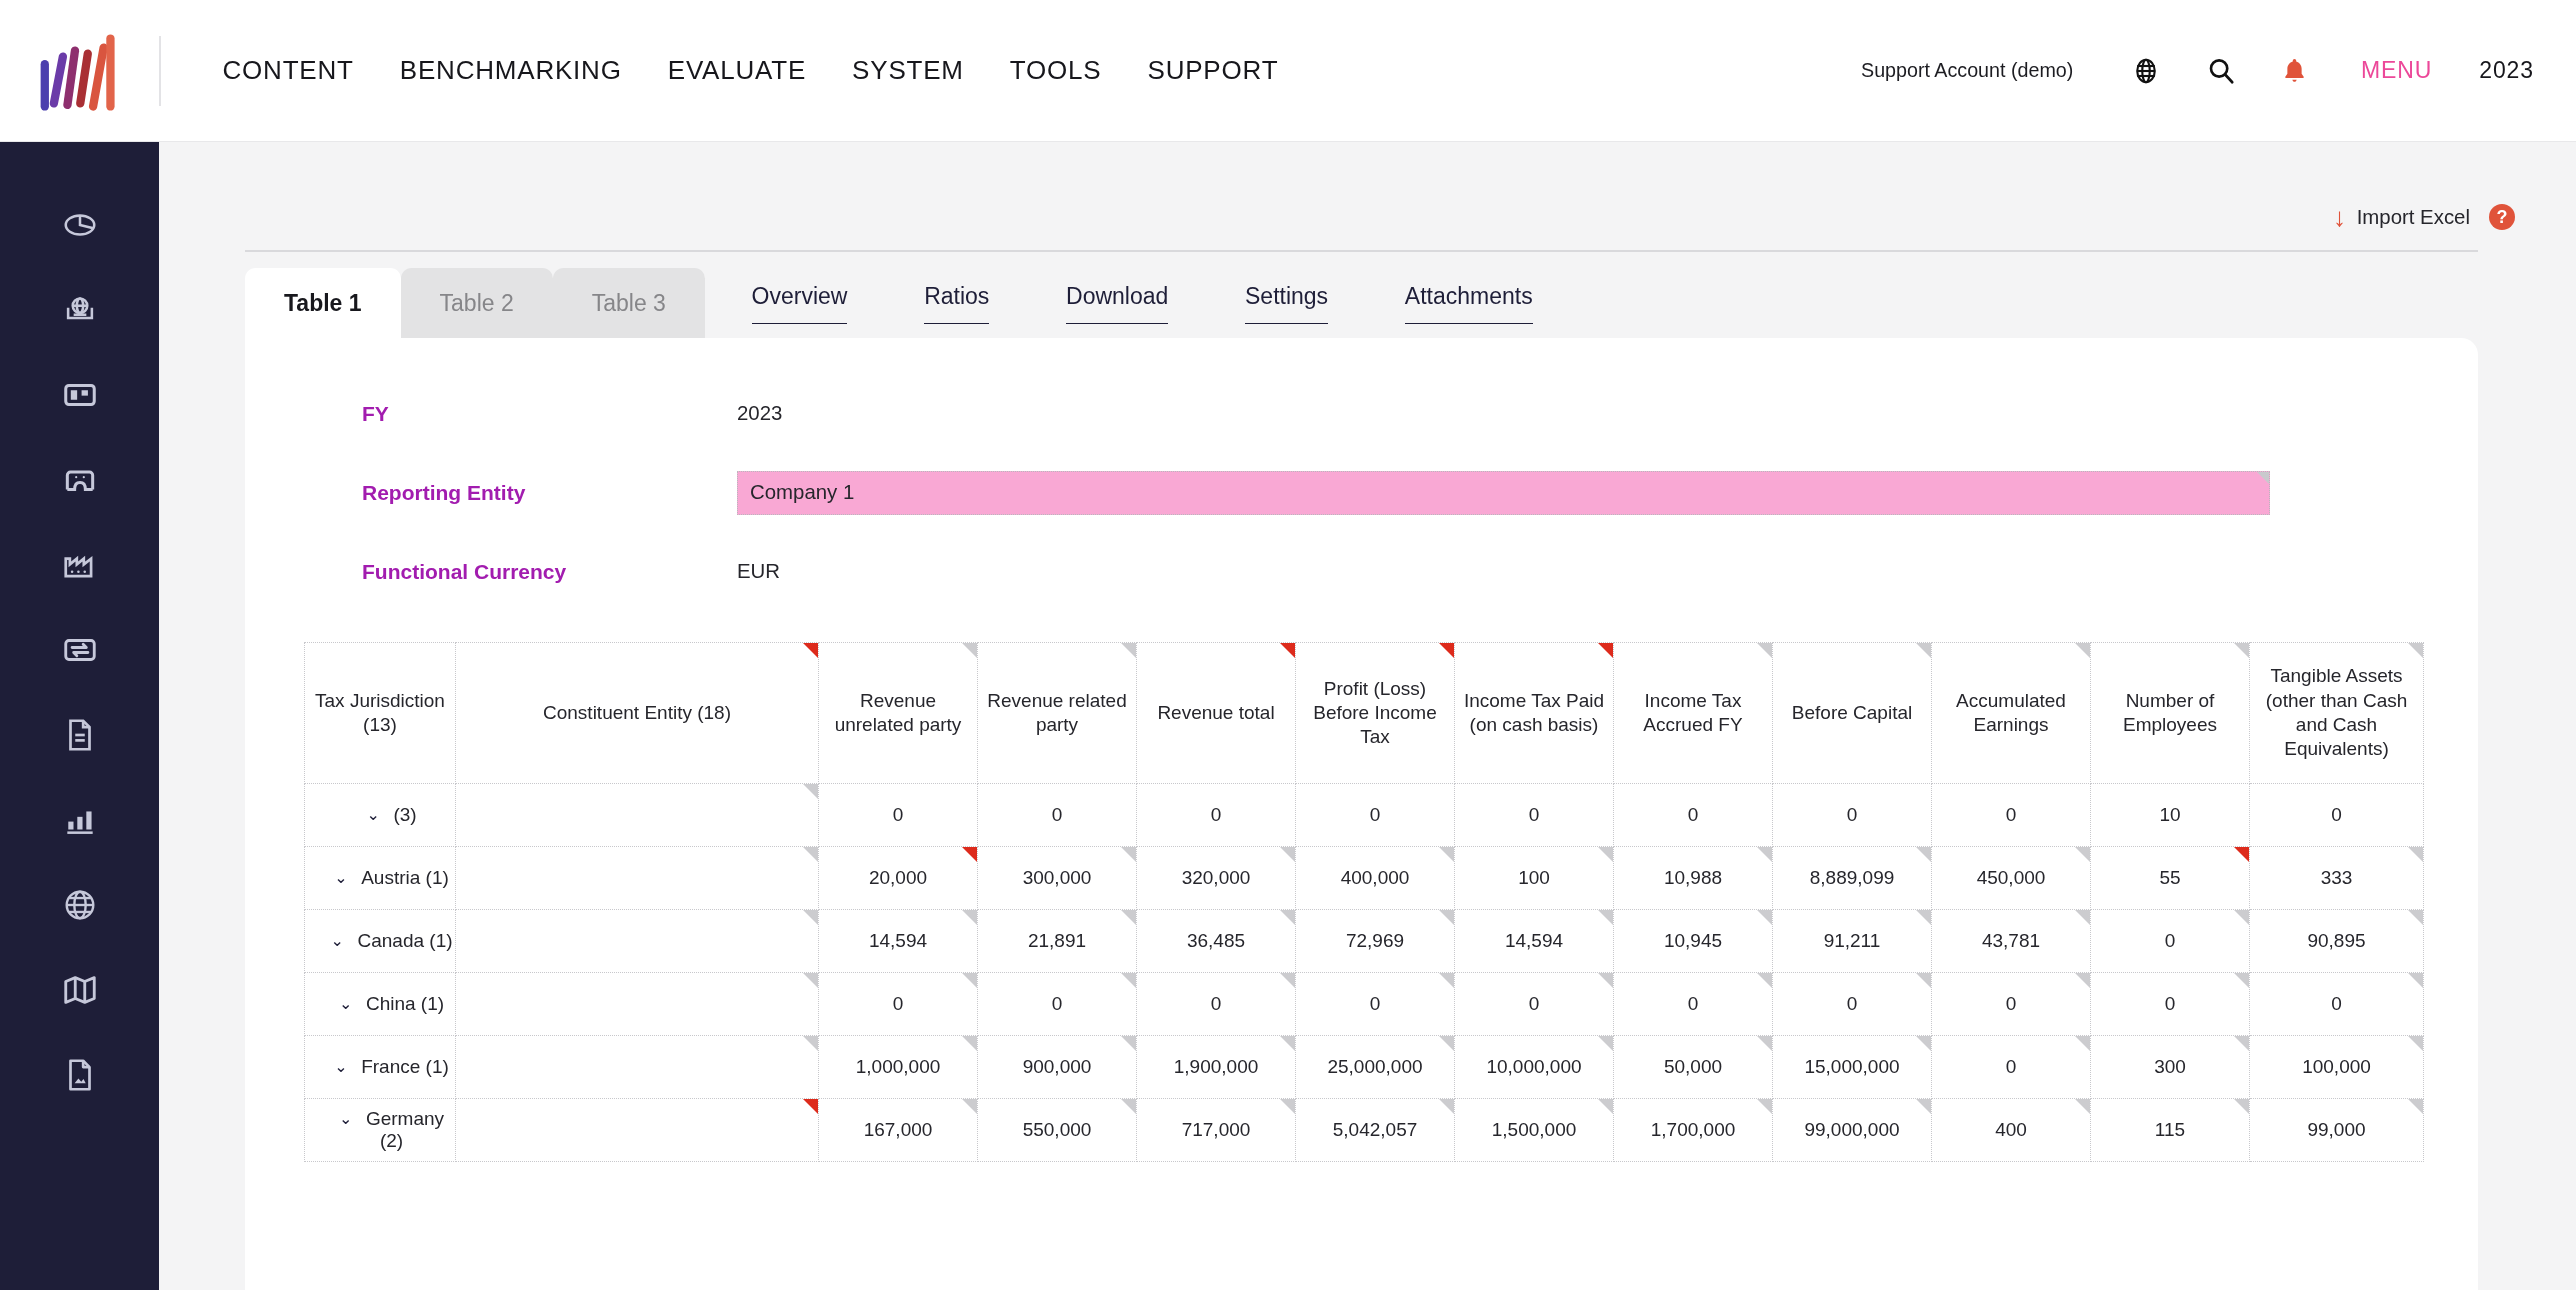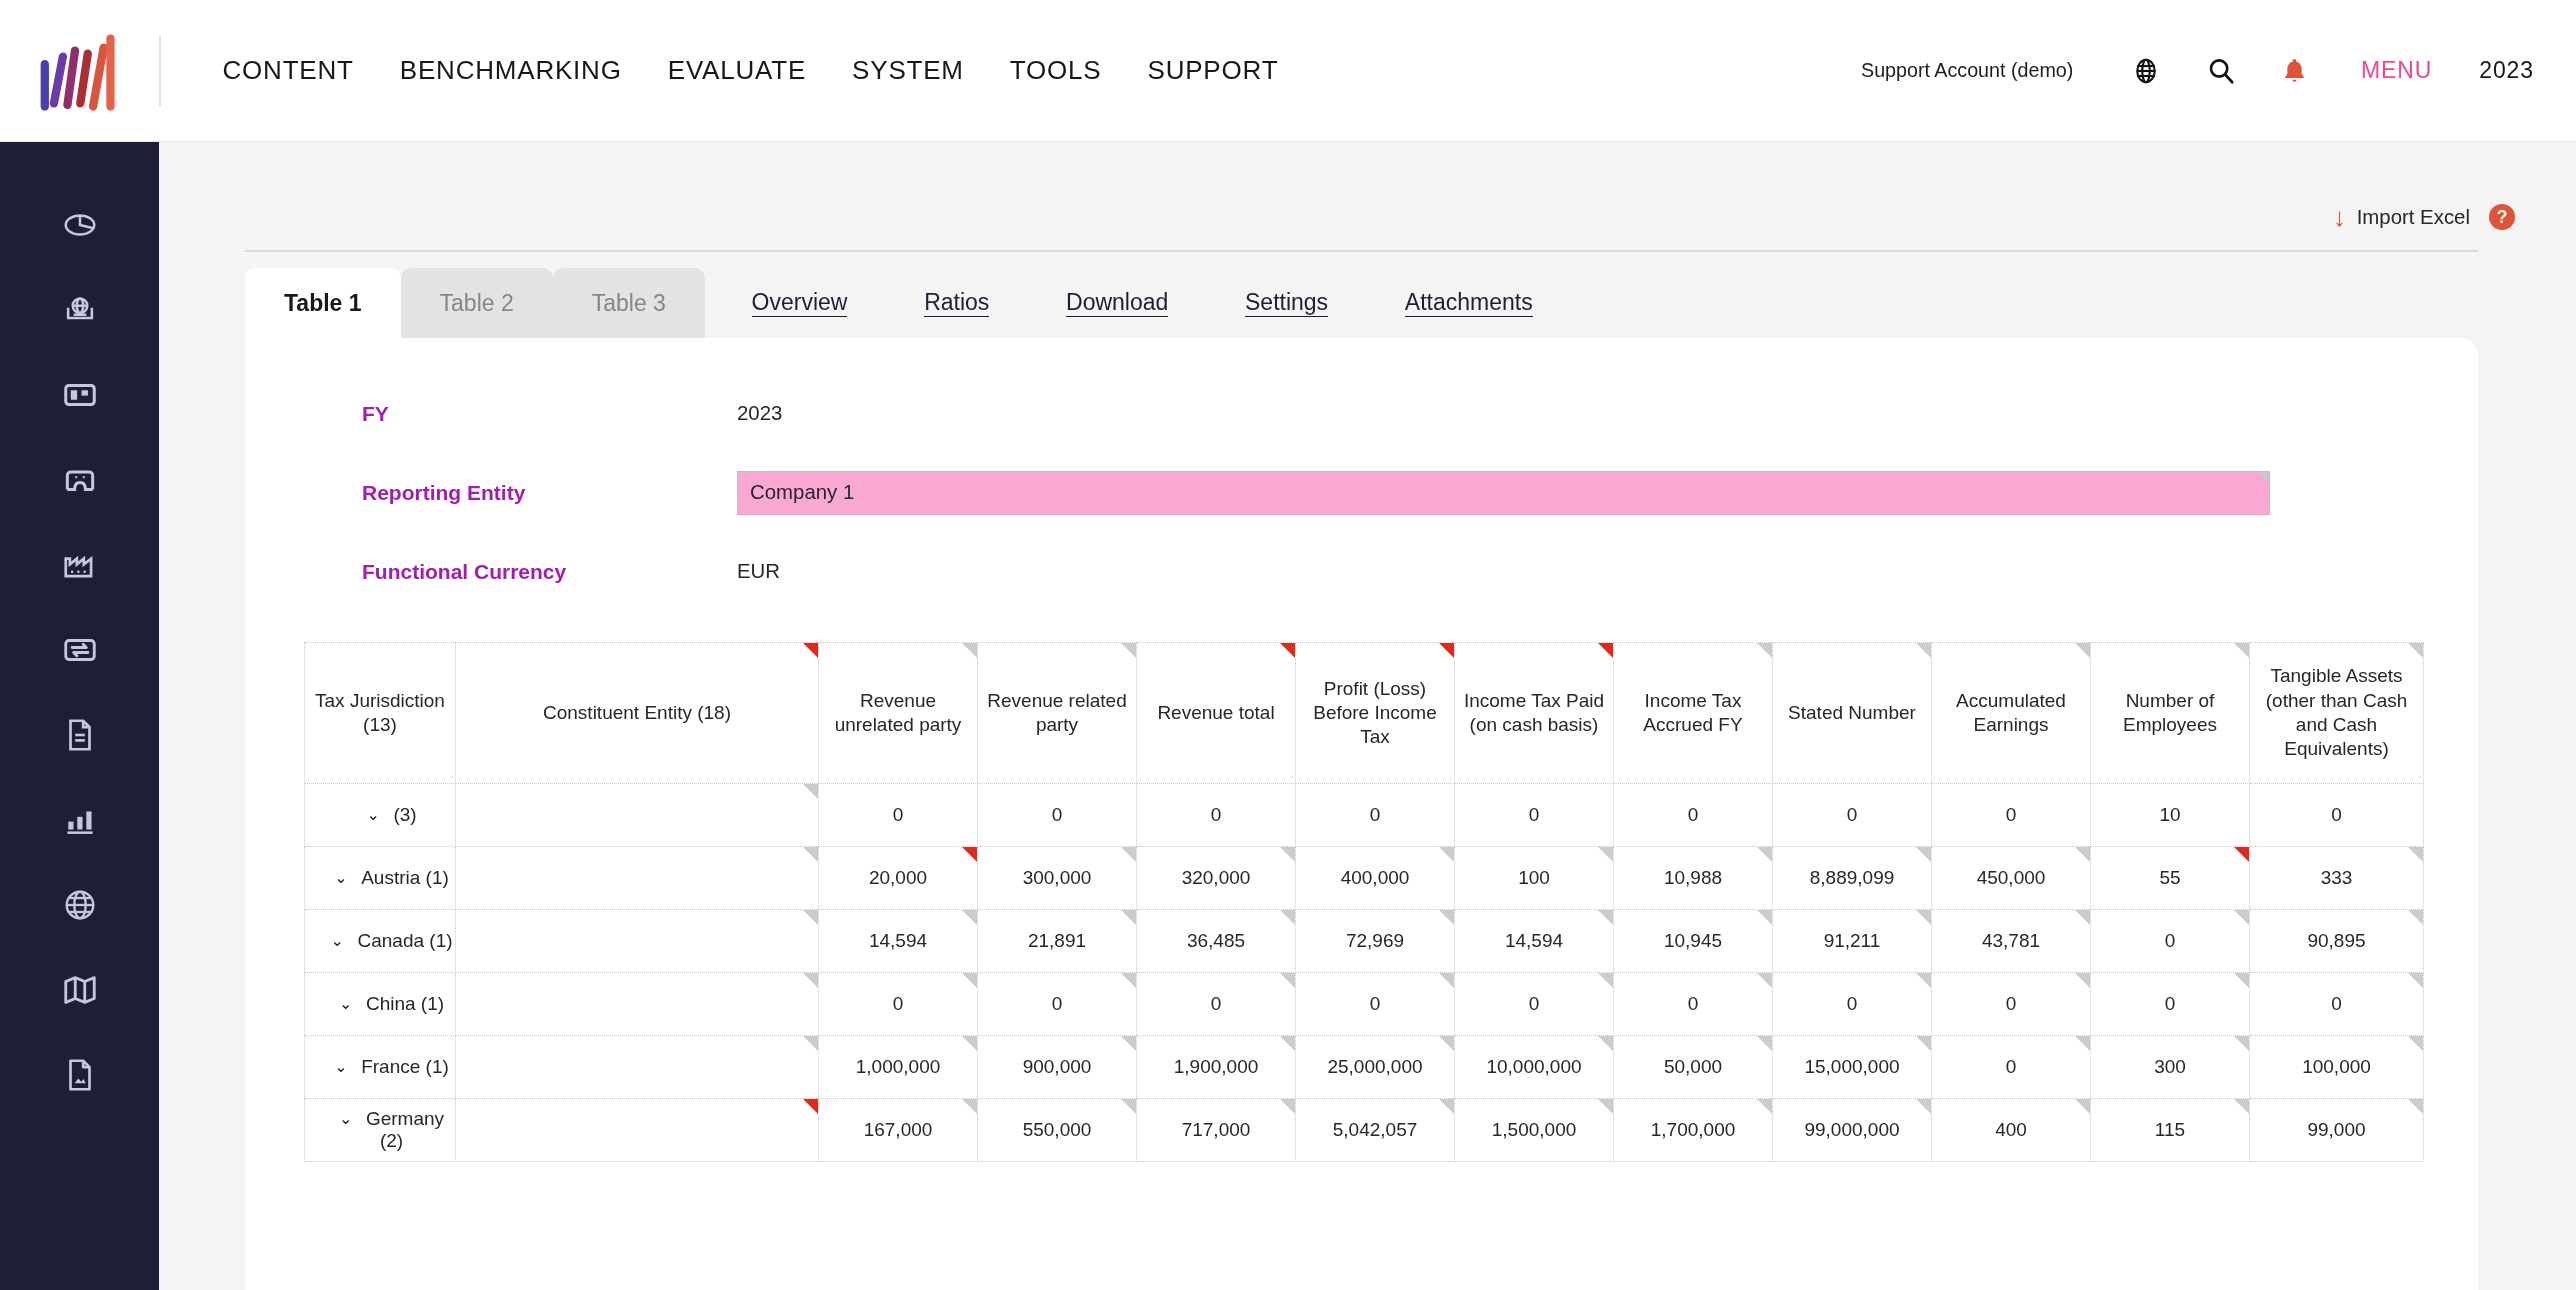--- a/index.html
+++ b/index.html
@@ -114,21 +114,21 @@
     cursor: pointer;
   }
   .tab.active { background: #ffffff; color: #18181d; font-weight: 600; }
   .tab.inactive { background: #e3e3e4; color: #868689; }
   .tablink {
     height: 70px; padding: 0 30px; margin-left: 16.7px;
     display: flex; align-items: center;
     font-size: 23px; color: #1e1e38; cursor: pointer;
   }
   .tablink span {
-    border-bottom: 1.5px solid #1e1e38; padding-bottom: 0;
+    border-bottom: 1.5px solid #1e1e38; padding-bottom: 13px;
   }
 
   
   #card {
     position: absolute; top: 196px; left: 86px;
     width: 2233px; height: 984px;
     background: #ffffff;
     border-radius: 0 16.7px 0 0;
   }
 
@@ -441,21 +441,21 @@
         <thead>
           <tr>
               <th class="jur">Tax Jurisdiction (13)</th>
               <th class="mark-red ent">Constituent Entity (18)</th>
               <th class="mark-gray">Revenue unrelated party</th>
               <th class="mark-gray">Revenue related party</th>
               <th class="mark-red">Revenue total</th>
               <th class="mark-red">Profit (Loss) Before Income Tax</th>
               <th class="mark-red">Income Tax Paid (on cash basis)</th>
               <th class="mark-gray">Income Tax Accrued FY</th>
-              <th class="mark-gray">Stated Number</th>
+              <th class="mark-gray">Before Capital</th>
               <th class="mark-gray">Accumulated Earnings</th>
               <th class="mark-gray">Number of Employees</th>
               <th class="mark-gray">Tangible Assets (other than Cash and Cash Equivalents)</th>
             </tr>
         </thead>
         <tbody id="cbcr-body">
             <tr>
               <td class="jur"><span class="chev">⌄</span>(3)</td>
               <td class="mark-gray"></td>
               <td>0</td>

